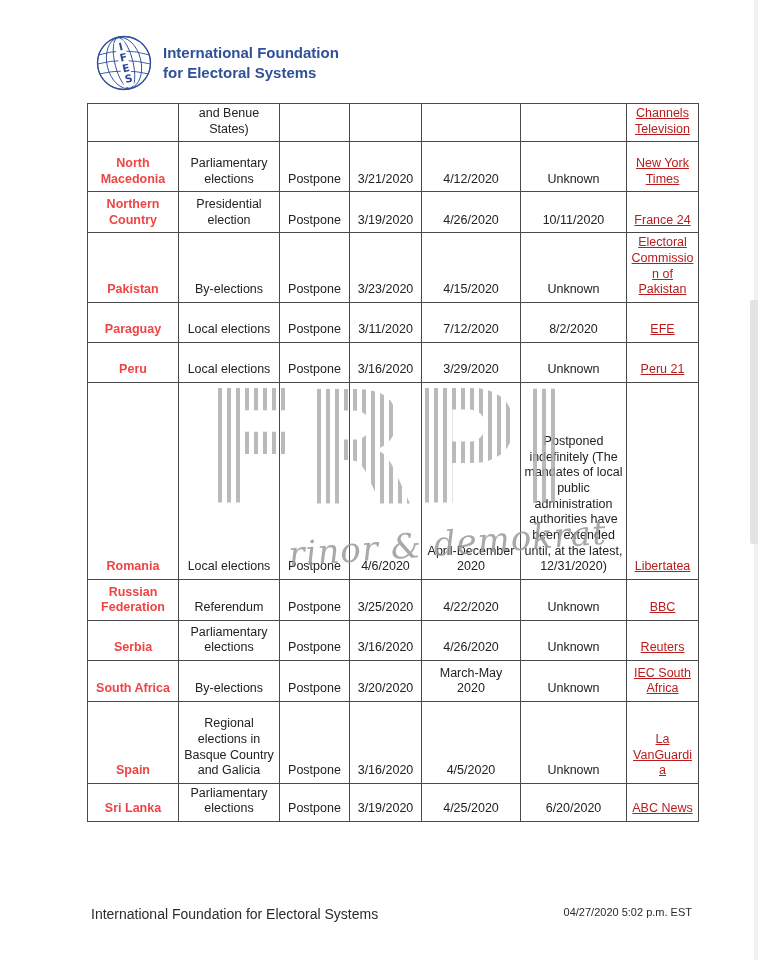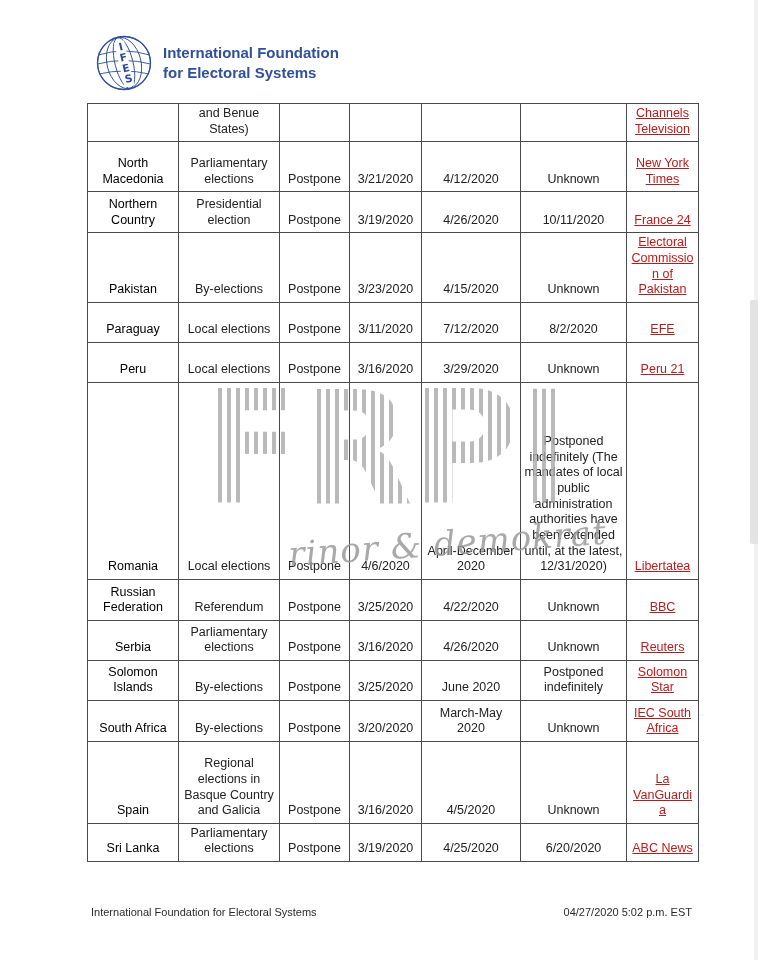--- a/index.html
+++ b/index.html
@@ -15,21 +15,21 @@
   
   .tablewrap{position:absolute;left:87px;top:103px;}
   table.elections{border-collapse:collapse;table-layout:fixed;width:611px;}
   table.elections td{
     border:1px solid #4a4a4a;
     vertical-align:bottom;text-align:center;
     font-size:12.5px;line-height:1.25;
     padding:2px 3px 4px 3px;
     word-wrap:break-word;
   }
-  td.c-country{font-weight:normal;color:#000000;}
+  td.c-country{font-weight:bold;color:#ef4444;}
   td.c-status{padding-left:7px;padding-right:7px;}
   .srclink{color:#b91c1c;text-decoration:underline;cursor:pointer;}
   
   .watermark{
     position:absolute;left:200px;top:375px;width:360px;height:180px;
     pointer-events:none;z-index:5;
   }
   .wm-main{
     font-family:"DejaVu Sans",sans-serif;font-weight:bold;
     font-size:148px;line-height:1;letter-spacing:-2px;
@@ -37,21 +37,21 @@
     -webkit-background-clip:text;background-clip:text;
     color:transparent;opacity:.8;transform:scaleY(1.06);
   }
   .wm-script{
     position:absolute;left:88px;top:148px;
     font-family:"DejaVu Serif","Liberation Serif",serif;
     font-style:italic;font-size:34px;color:#9b9b9b;opacity:.85;
     transform:rotate(-4deg);white-space:nowrap;letter-spacing:1px;
   }
   
-  .footer-left{position:absolute;left:91px;top:906px;font-size:11px;color:#2b2b2b;}
+  .footer-left{position:absolute;left:91px;top:906px;font-size:14px;color:#2b2b2b;}
   .footer-right{position:absolute;right:68px;top:906px;font-size:11px;color:#2b2b2b;}
   
   .sb-track{position:absolute;right:2px;top:0;width:4px;height:960px;background:#f1f1f1;}
   .sb-thumb{position:absolute;right:2px;top:300px;width:8px;height:244px;background:#e3e3e3;border-radius:2px;}
 </style>
 </head>
 <body>
 
 <div class="logo">
   <svg class="logo-globe" viewBox="0 0 58 60">
@@ -162,29 +162,20 @@
         </tr>
         <tr style="height: 40px;">
           <td class="c-country">Serbia</td>
           <td class="c-election">Parliamentary elections</td>
           <td class="c-change">Postpone</td>
           <td class="c-date1">3/16/2020</td>
           <td class="c-date2">4/26/2020</td>
           <td class="c-status">Unknown</td>
           <td class="c-source"><span class="srclink">Reuters</span></td>
         </tr>
-        <tr style="height: 40px;">
-          <td class="c-country">Solomon Islands</td>
-          <td class="c-election">By-elections</td>
-          <td class="c-change">Postpone</td>
-          <td class="c-date1">3/25/2020</td>
-          <td class="c-date2">June 2020</td>
-          <td class="c-status">Postponed indefinitely</td>
-          <td class="c-source"><span class="srclink">Solomon Star</span></td>
-        </tr>
         <tr style="height: 41px;">
           <td class="c-country">South Africa</td>
           <td class="c-election">By-elections</td>
           <td class="c-change">Postpone</td>
           <td class="c-date1">3/20/2020</td>
           <td class="c-date2">March-May 2020</td>
           <td class="c-status">Unknown</td>
           <td class="c-source"><span class="srclink">IEC South Africa</span></td>
         </tr>
         <tr style="height: 82px;">

